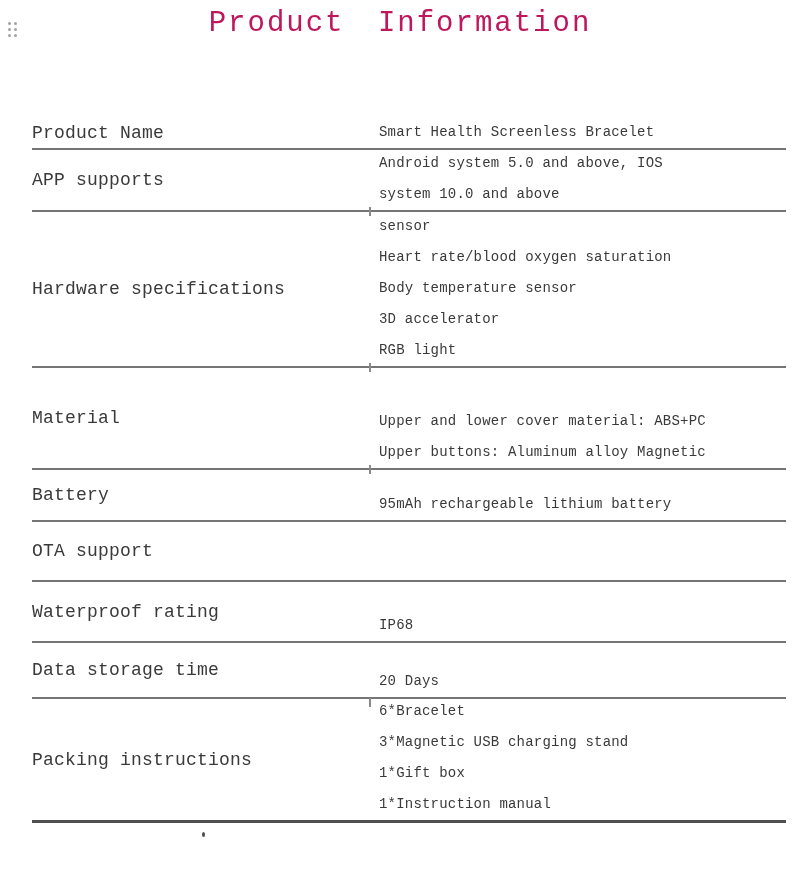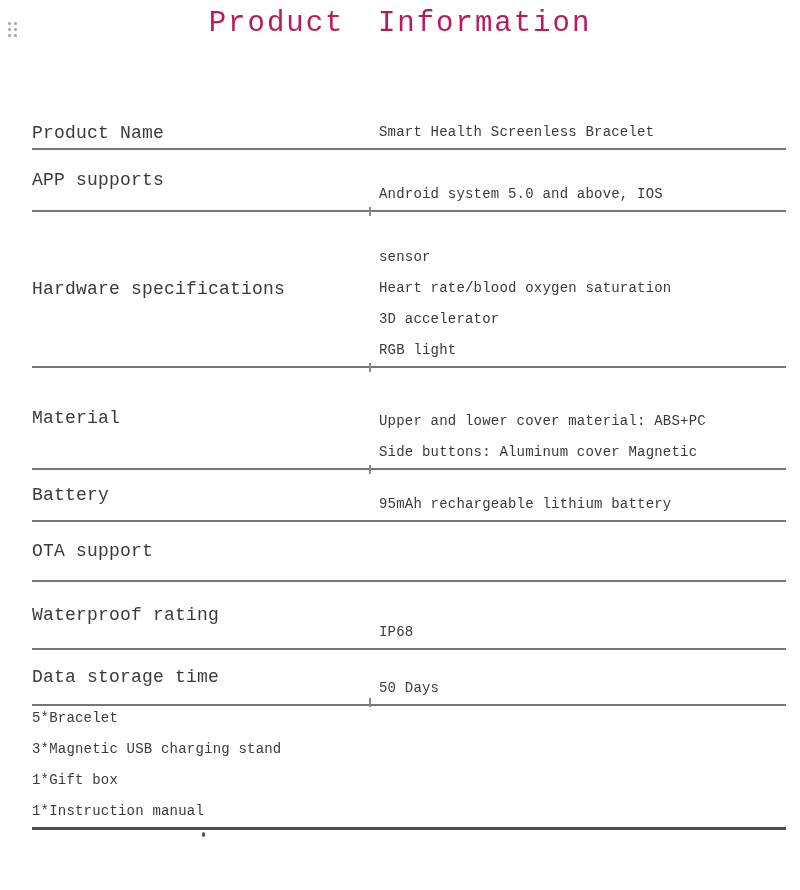--- a/index.html
+++ b/index.html
@@ -131,69 +131,72 @@
     <div class="row-label">Product Name</div>
     <div class="row-value">
       <div class="value-line">Smart Health Screenless Bracelet</div>
     </div>
   </div>
 
   <div class="spec-row" style="height:62px">
     <div class="row-label">APP supports</div>
     <div class="row-value">
       <div class="value-line">Android system 5.0 and above, IOS</div>
+      <div class="value-line">system 10.0 and above</div>
     </div>
   </div>
 
   <div class="spec-row" style="height:156px">
     <div class="row-label">Hardware specifications</div>
     <div class="row-value">
       <div class="value-line">sensor</div>
       <div class="value-line">Heart rate/blood oxygen saturation</div>
+      <div class="value-line">Body temperature sensor</div>
       <div class="value-line">3D accelerator</div>
       <div class="value-line">RGB light</div>
     </div>
   </div>
 
   <div class="spec-row" style="height:102px">
     <div class="row-label">Material</div>
     <div class="row-value">
       <div class="value-line">Upper and lower cover material: ABS+PC</div>
-      <div class="value-line">Side buttons: Aluminum cover Magnetic</div>
+      <div class="value-line">Upper buttons: Aluminum alloy Magnetic</div>
     </div>
   </div>
 
   <div class="spec-row" style="height:52px">
     <div class="row-label">Battery</div>
     <div class="row-value">
       <div class="value-line">95mAh rechargeable lithium battery</div>
     </div>
   </div>
 
   <div class="spec-row" style="height:60px">
     <div class="row-label">OTA support</div>
   </div>
 
-  <div class="spec-row" style="height:68px">
+  <div class="spec-row" style="height:61px">
     <div class="row-label">Waterproof rating</div>
     <div class="row-value">
       <div class="value-line">IP68</div>
     </div>
   </div>
 
   <div class="spec-row" style="height:56px">
     <div class="row-label">Data storage time</div>
     <div class="row-value">
-      <div class="value-line">50 Days</div>
+      <div class="value-line">20 Days</div>
     </div>
   </div>
 
   <div class="spec-row last" style="height:124px">
-    <div class="row-value">
-      <div class="value-line">5*Bracelet</div>
+    <div class="row-label">Packing instructions</div>
+    <div class="row-value">
+      <div class="value-line">6*Bracelet</div>
       <div class="value-line">3*Magnetic USB charging stand</div>
       <div class="value-line">1*Gift box</div>
       <div class="value-line">1*Instruction manual</div>
     </div>
   </div>
 
   <div class="col-tick tick-1"></div>
   <div class="col-tick tick-2"></div>
   <div class="col-tick tick-3"></div>
   <div class="col-tick tick-4"></div>

